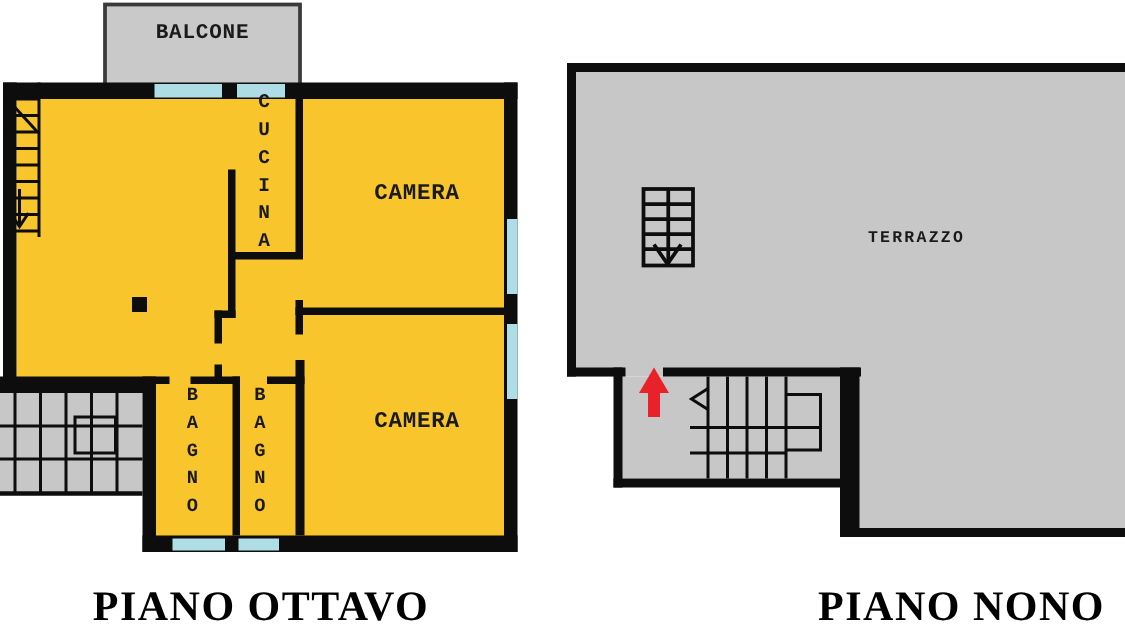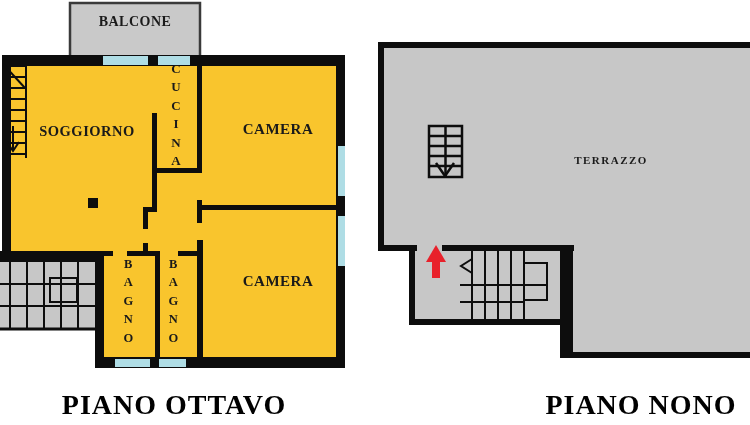--- a/index.html
+++ b/index.html
@@ -15,21 +15,21 @@
   html,body{margin:0;padding:0;}
   body{background:var(--background);font-family:"Liberation Serif","DejaVu Serif",serif;}
   .canvas{
     position:relative;width:750px;height:425px;overflow:hidden;
     background:var(--background);
   }
   .plan-svg{position:absolute;top:0;}
   .room-label{
     position:absolute;transform:translate(-50%,-50%);
     font-weight:bold;color:var(--label-text);white-space:nowrap;
-    font-family:Liberation Serif, serif;
+    font-family:Liberation Mono, monospace;
     letter-spacing:0.5px;line-height:1;
   }
   .room-label.vertical{
     writing-mode:vertical-rl;text-orientation:upright;white-space:nowrap;
   }
   .plan-title{
     position:absolute;transform:translate(-50%,-50%);
     font-weight:bold;color:#000;white-space:nowrap;
     font-family:"Liberation Serif","DejaVu Serif",serif;
     font-size:28px;letter-spacing:1px;
@@ -131,21 +131,20 @@
     <g style="stroke:var(--wall);stroke-width:2;fill:none">
       <path d="M97,251V319 M110,251V319 M123,251V319 M136,251V319 M149,251V319"></path>
       <path d="M85,285H172 M85,302H149"></path>
       <path d="M149,263H172V300H149"></path>
       <path d="M97,259 L86,266 L97,273"></path>
     </g>
   </svg>
 
   <div class="room-label" style="left:135px;top:22px;font-size:14px">BALCONE</div>
 
-  <div class="room-label" style="left:87px;top:131px;font-size:14.5px">SOGGIORNO</div>
 
   <div class="room-label vertical" style="left:176px;top:116px;font-size:13px;letter-spacing:3.5px">CUCINA</div>
 
   <div class="room-label" style="left:278px;top:129px;font-size:15px">CAMERA</div>
 
   <div class="room-label" style="left:278px;top:281px;font-size:15px">CAMERA</div>
 
   <div class="room-label vertical" style="left:128px;top:303px;font-size:12.5px;letter-spacing:4.5px">BAGNO</div>
 
   <div class="room-label vertical" style="left:173px;top:303px;font-size:12.5px;letter-spacing:4.5px">BAGNO</div>

